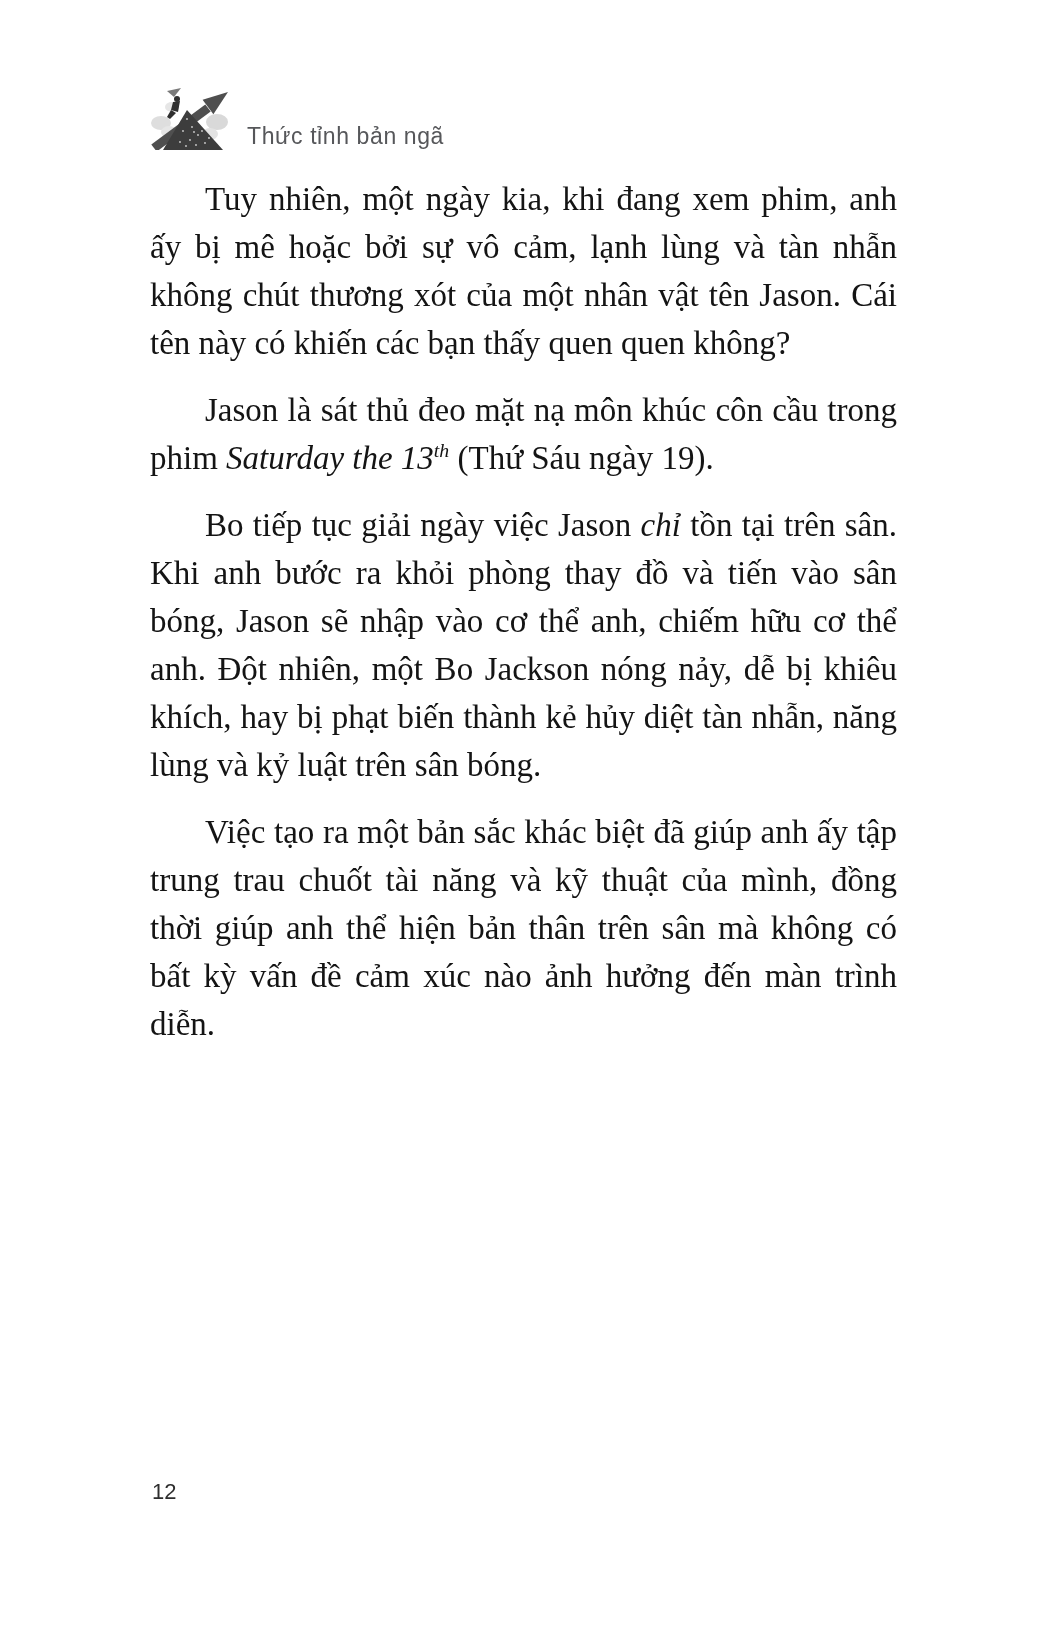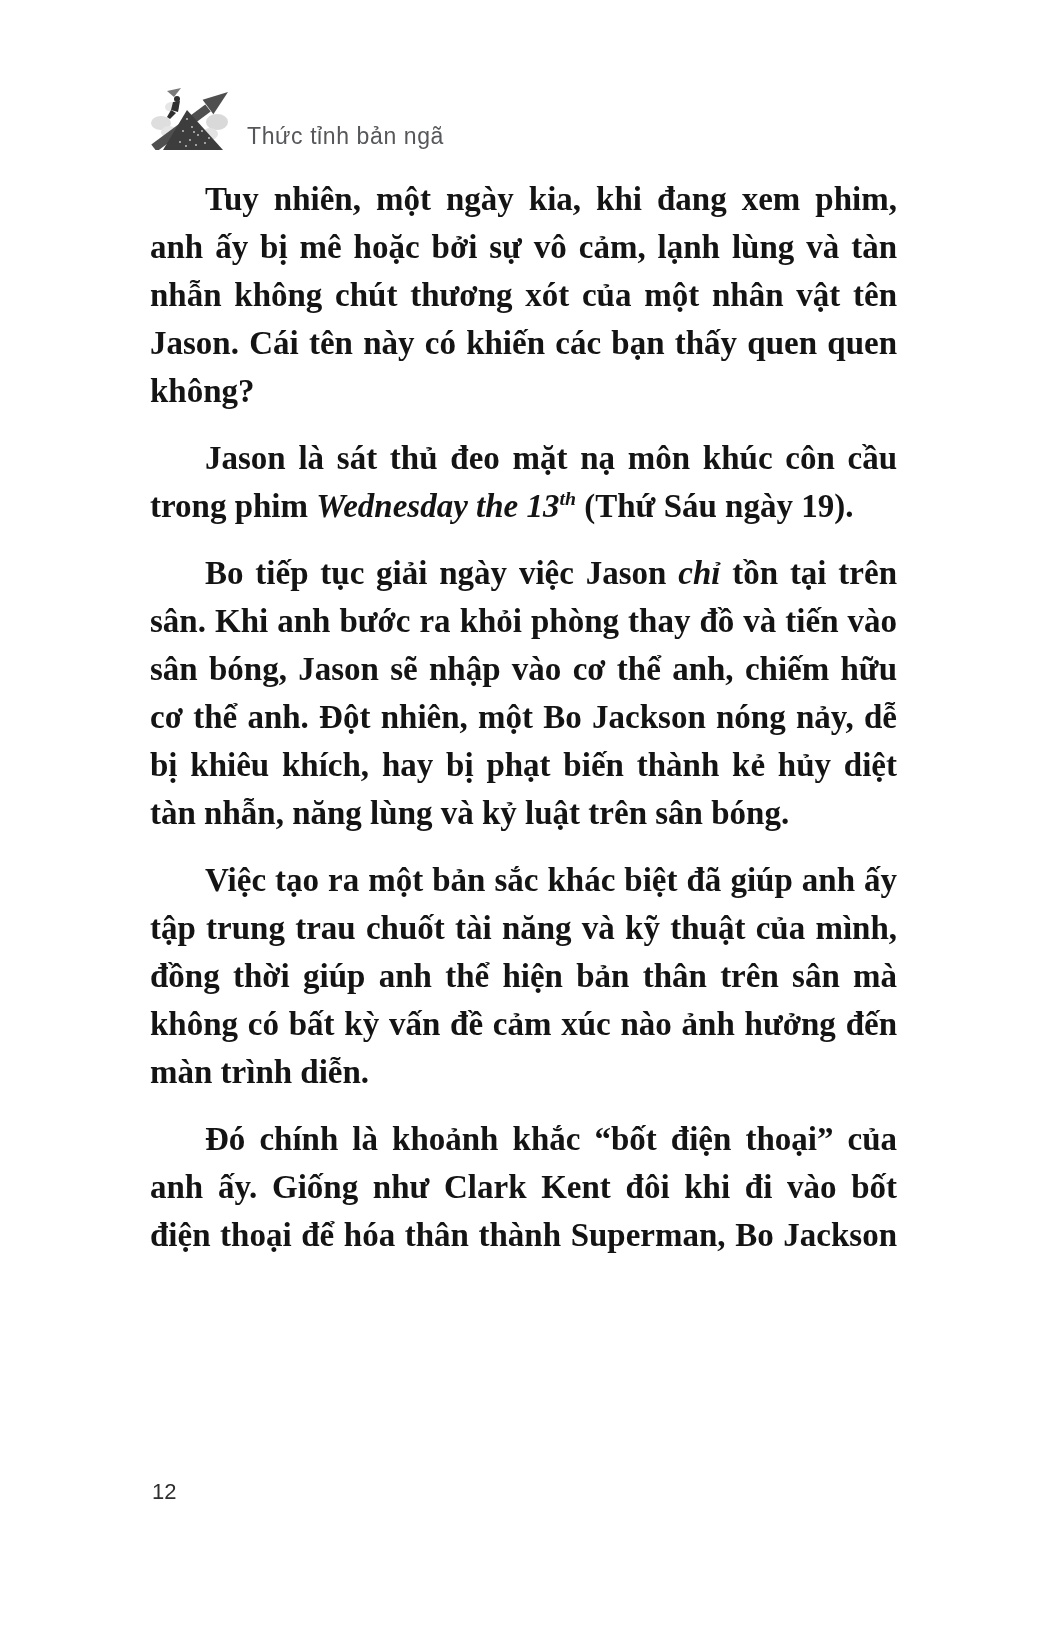--- a/index.html
+++ b/index.html
@@ -39,21 +39,20 @@
     top:175px;
     width:747px;
     font-size:33px;
     line-height:48px;
     color:#141414;
     text-align:justify;
   }
   .para {
     text-indent:55px;
     margin:0 0 19px 0;
-    font-weight:bold;
   }
   .para em { font-style:italic; }
   .para sup.it {
     font-style:italic;
     font-size:0.6em;
     vertical-align:super;
     line-height:0;
     margin-top:8px;
   }
   .para.cont { text-align-last:justify; }
@@ -107,21 +106,20 @@
         <polygon points="21,24 17,31 20,33 26,27" fill="#2f2f2f"></polygon>
 
         <polygon points="17,5 31,2 24,11" fill="#7a7a7a"></polygon>
       </svg>
     </span>
     <span class="running-title">Thức tỉnh bản ngã</span>
   </header>
 
   <main class="body-text">
       <p class="para"><span>Tuy nhiên, một ngày kia, khi đang xem phim, anh ấy bị mê hoặc bởi sự vô cảm, lạnh lùng và tàn nhẫn không chút thương xót của một nhân vật tên Jason. Cái tên này có khiến các bạn thấy quen quen không?</span></p>
-      <p class="para"><span>Jason là sát thủ đeo mặt nạ môn khúc côn cầu trong phim </span><em>Wednesday the 13</em><sup class="it">th</sup><span> (Thứ Sáu ngày 19).</span></p>
+      <p class="para"><span>Jason là sát thủ đeo mặt nạ môn khúc côn cầu trong phim </span><em>Saturday the 13</em><sup class="it">th</sup><span> (Thứ Sáu ngày 19).</span></p>
       <p class="para"><span>Bo tiếp tục giải ngày việc Jason </span><em>chỉ</em><span> tồn tại trên sân. Khi anh bước ra khỏi phòng thay đồ và tiến vào sân bóng, Jason sẽ nhập vào cơ thể anh, chiếm hữu cơ thể anh. Đột nhiên, một Bo Jackson nóng nảy, dễ bị khiêu khích, hay bị phạt biến thành kẻ hủy diệt tàn nhẫn, năng lùng và kỷ luật trên sân bóng.</span></p>
       <p class="para"><span>Việc tạo ra một bản sắc khác biệt đã giúp anh ấy tập trung trau chuốt tài năng và kỹ thuật của mình, đồng thời giúp anh thể hiện bản thân trên sân mà không có bất kỳ vấn đề cảm xúc nào ảnh hưởng đến màn trình diễn.</span></p>
-      <p class="para cont"><span>Đó chính là khoảnh khắc “bốt điện thoại” của anh ấy. Giống như Clark Kent đôi khi đi vào bốt điện thoại để hóa thân thành Superman, Bo Jackson</span></p>
     </main>
 
   <div class="page-number">12</div>
 
 </div>
 
 </body></html>

